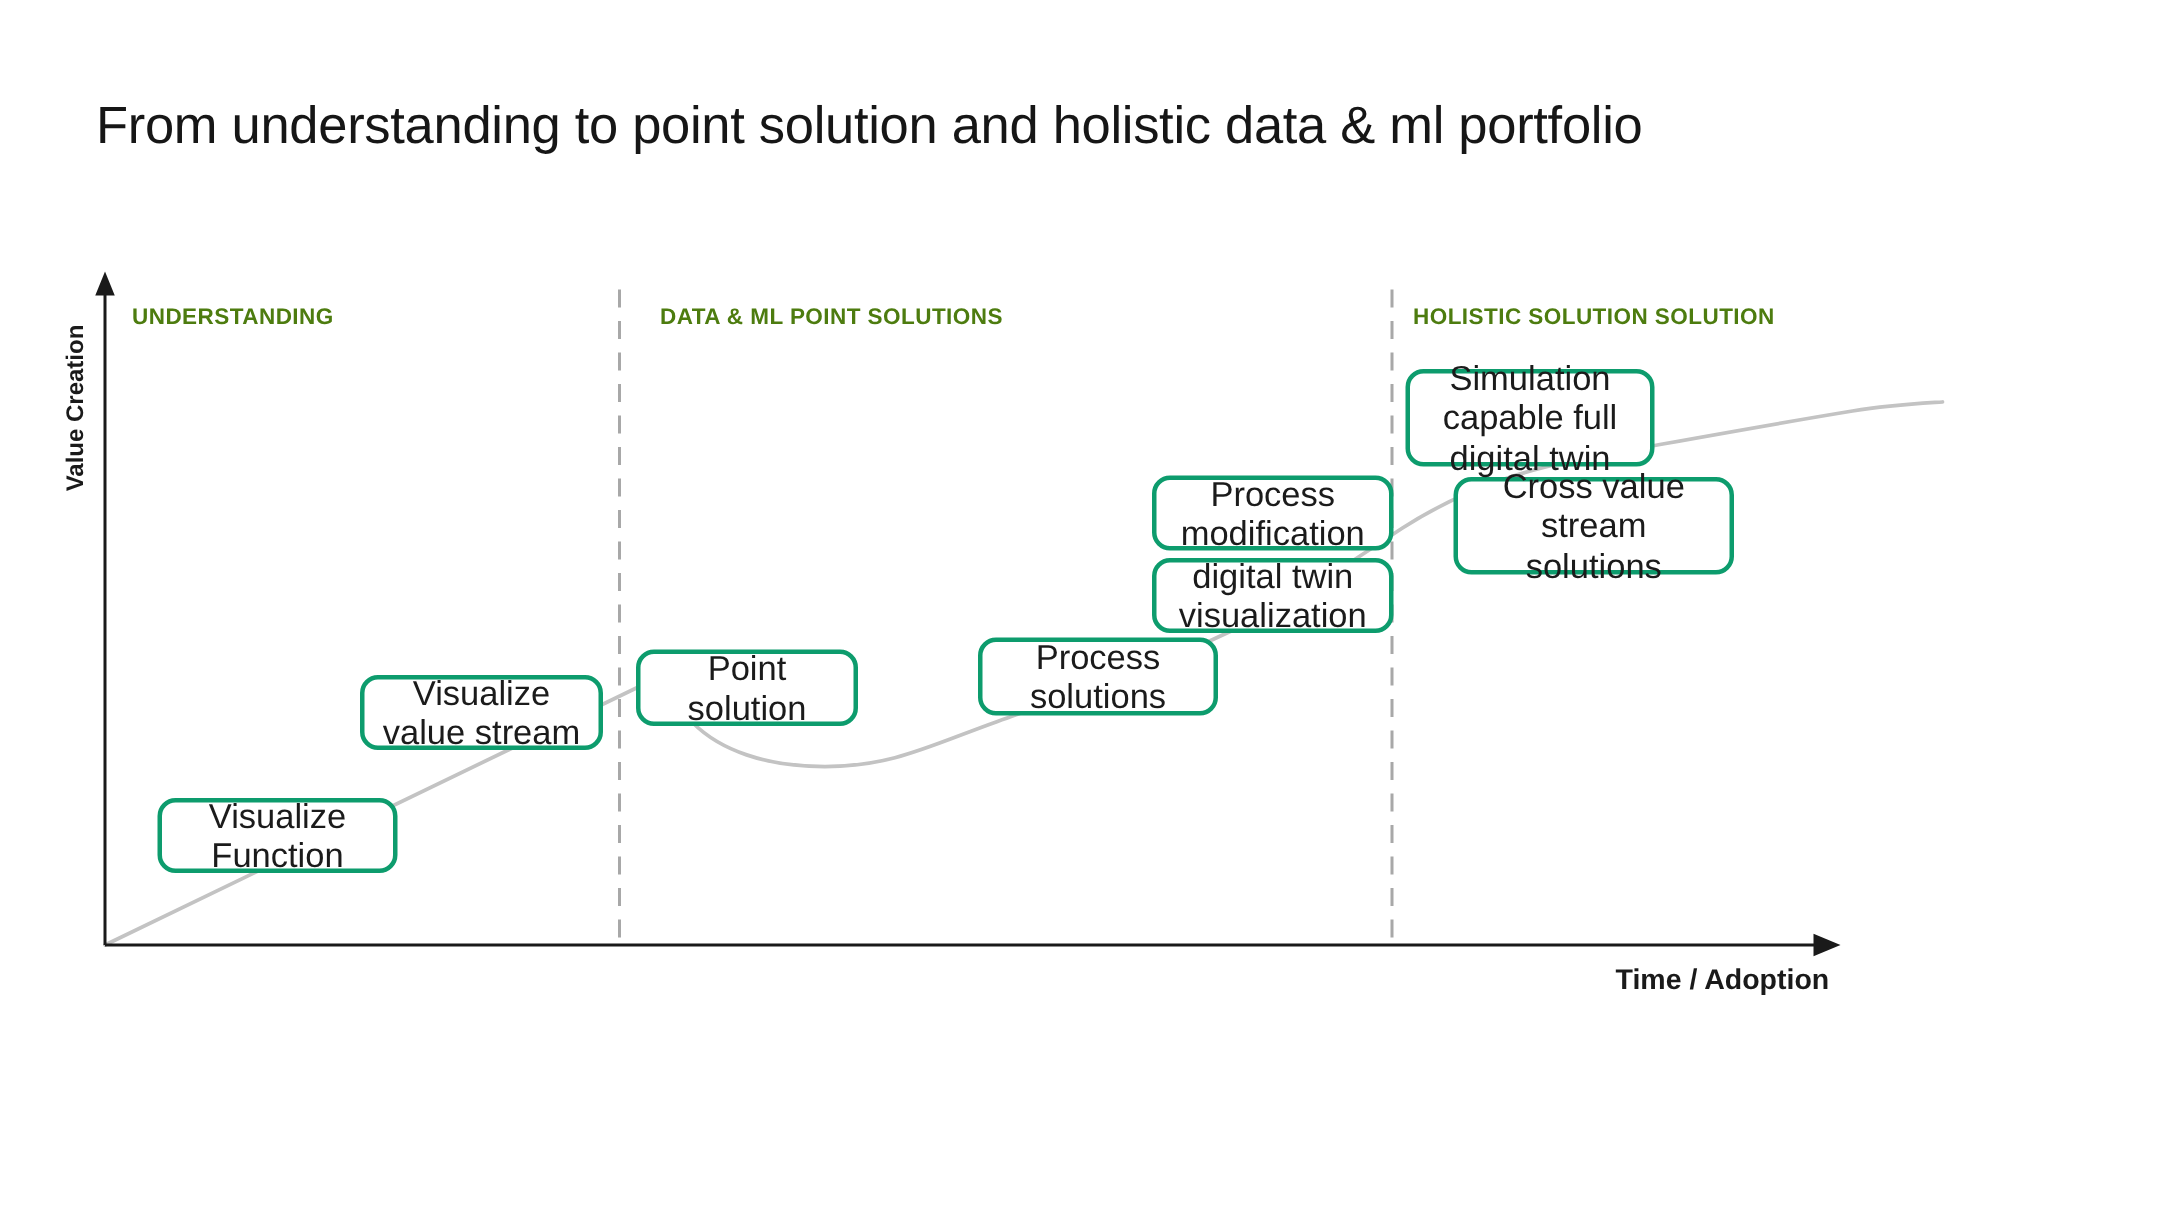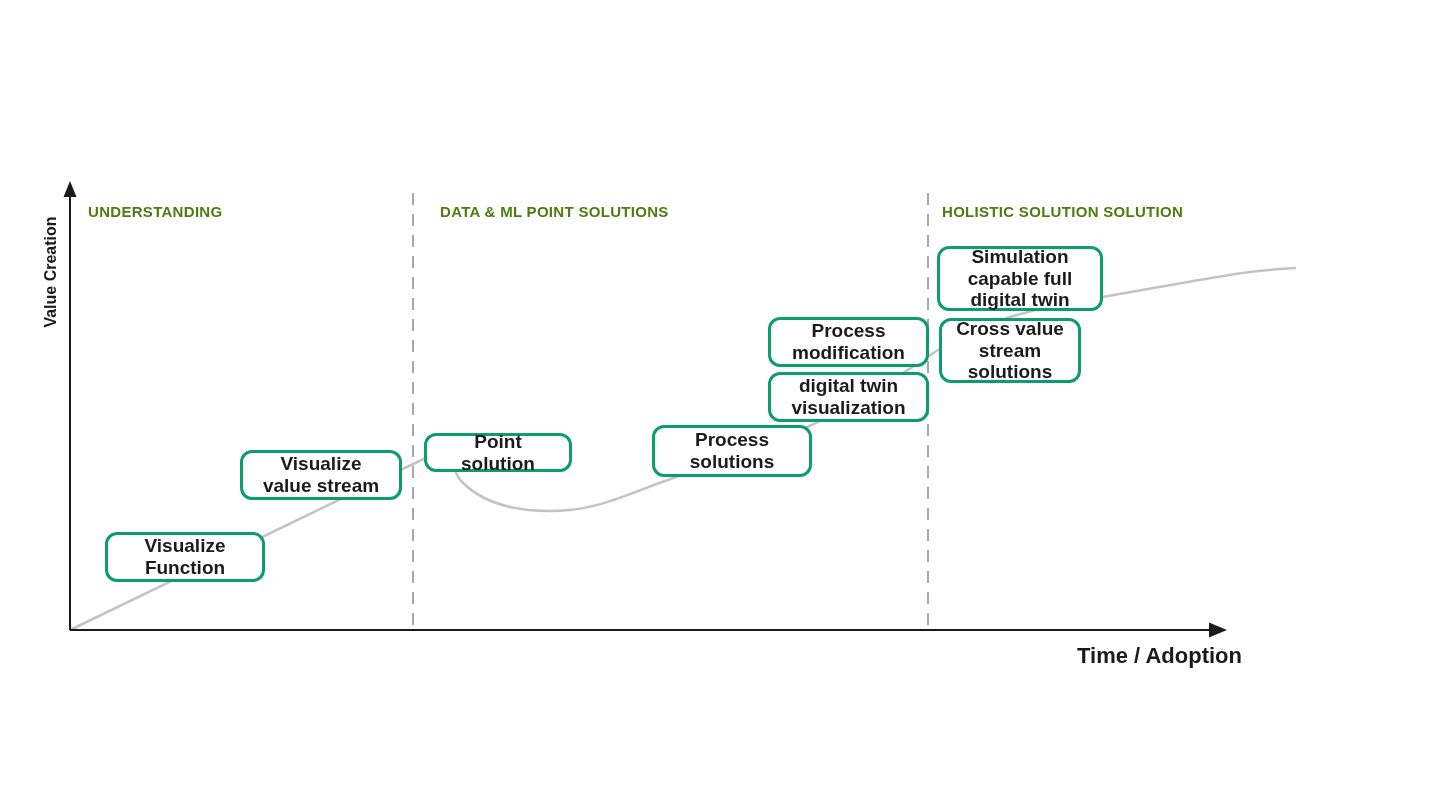--- a/index.html
+++ b/index.html
@@ -19,37 +19,38 @@
   .phase{
     position:absolute;top:203px;z-index:2;
     font-size:15px;font-weight:700;letter-spacing:0.3px;color:#4d7c0f;white-space:nowrap;
   }
   .box{
     position:absolute;box-sizing:border-box;z-index:3;
     background:#ffffff;border:3px solid var(--color-accent,#0d9c6d);border-radius:12px;
     display:flex;align-items:center;justify-content:center;text-align:center;
   }
   .box-label{
-    white-space:pre-line;font-size:19px;line-height:1.15;font-weight:700;color:#1b1b1b;
+    white-space:pre-line;font-size:23px;line-height:1.15;font-weight:400;color:#1b1b1b;
   }
   .ylabel{
     position:absolute;left:51px;top:272px;z-index:2;
     transform:translate(-50%,-50%) rotate(-90deg);
     font-size:16px;font-weight:700;color:#1a1a1a;white-space:nowrap;
   }
   .xlabel{
     position:absolute;left:1077px;top:643px;z-index:2;
-    font-size:22px;font-weight:700;color:#1a1a1a;white-space:nowrap;
+    font-size:19px;font-weight:700;color:#1a1a1a;white-space:nowrap;
   }
 </style>
 </head>
 <body>
 
 <div class="stage">
 
+  <h1 class="title">From understanding to point solution and holistic data &amp; ml portfolio</h1>
 
   <svg class="diagram-svg" viewBox="0 0 1440 810" aria-hidden="true">
     <path class="curve" d="M 70 630
          L 438 452
          C 455 444, 448 468, 462 482
          C 480 500, 510 511, 550 511
          C 595 511, 620 497, 665 481
          C 720 461, 762 447, 805 428
          C 855 406, 885 385, 935 352
          C 985 320, 1030 310, 1075 302
@@ -71,37 +72,37 @@
   <div class="phase" style="left:942px">HOLISTIC SOLUTION SOLUTION</div>
 
   <div class="box" style="left:105px;top:532px;width:160px;height:50px">
     <span class="box-label">Visualize
 Function</span>
   </div>
   <div class="box" style="left:240px;top:450px;width:162px;height:50px">
     <span class="box-label">Visualize
 value stream</span>
   </div>
-  <div class="box" style="left:424px;top:433px;width:148px;height:39px">
+  <div class="box" style="left:424px;top:433px;width:148px;height:51px">
     <span class="box-label">Point
 solution</span>
   </div>
   <div class="box" style="left:652px;top:425px;width:160px;height:52px">
     <span class="box-label">Process
 solutions</span>
   </div>
   <div class="box" style="left:768px;top:372px;width:161px;height:50px">
     <span class="box-label">digital twin
 visualization</span>
   </div>
   <div class="box" style="left:768px;top:317px;width:161px;height:50px">
     <span class="box-label">Process
 modification</span>
   </div>
-  <div class="box" style="left:939px;top:318px;width:142px;height:65px">
+  <div class="box" style="left:969px;top:318px;width:187px;height:65px">
     <span class="box-label">Cross value
 stream
 solutions</span>
   </div>
   <div class="box" style="left:937px;top:246px;width:166px;height:65px">
     <span class="box-label">Simulation
 capable full
 digital twin</span>
   </div>
 

